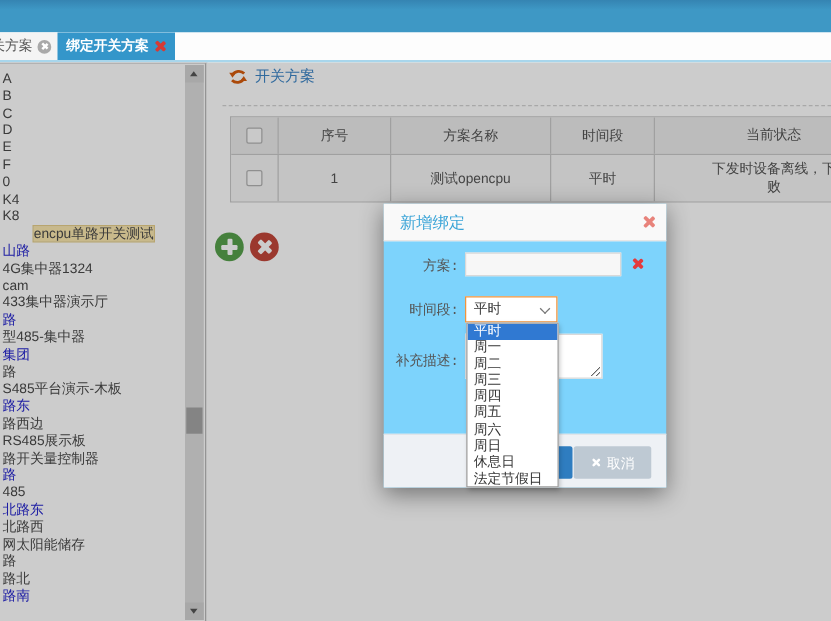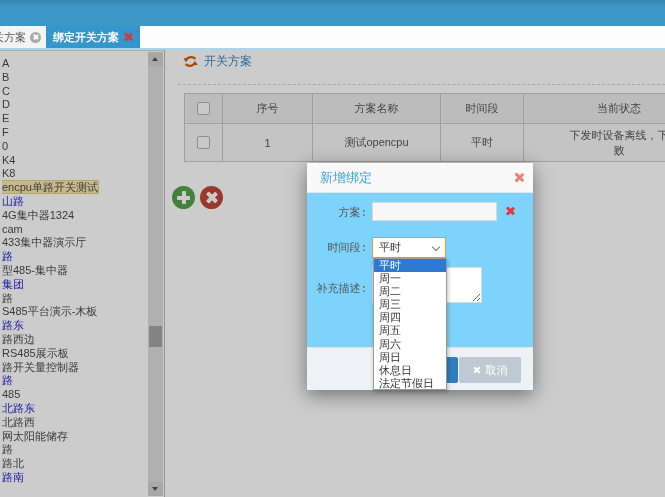--- a/index.html
+++ b/index.html
@@ -25,21 +25,21 @@
   .red-x::before,.red-x::after{content:"";position:absolute;left:4px;top:0;width:2.5px;height:10px;background:#d63a35;border-radius:1px;}
   .red-x::before{transform:rotate(45deg);}.red-x::after{transform:rotate(-45deg);}
 
   
   .sidebar{position:absolute;left:0;top:50px;width:165px;bottom:0;background:#fff;
            border-right:1px solid #b9b9b9;border-top:1px solid #d5d5d5;overflow:hidden;}
   .tree{position:absolute;left:2px;top:6px;right:17px;bottom:0;overflow:hidden;
         font-size:11px;white-space:nowrap;}
   .tree-item{height:13.8px;line-height:13.8px;color:#4a4a4a;cursor:pointer;}
   .tree-item.blue{color:#2424cd;}
-  .tree-item.selected span{background:#fbe8ae;outline:1px solid #e6cf8a;}
+  .tree-item.selected span{background:#fbe8ae;outline:1px solid #e6cf8a;margin-left:25px;}
   
   .sb-scroll{position:absolute;right:1px;top:1px;bottom:1px;width:15px;background:#dcdcdc;}
   .sb-btn{position:absolute;left:0;width:15px;height:14px;background:#d3d3d3;cursor:pointer;}
   .sb-btn.up{top:0;} .sb-btn.down{bottom:0;}
   .tri-up{position:absolute;left:4px;top:5px;width:0;height:0;border-left:3.5px solid transparent;
           border-right:3.5px solid transparent;border-bottom:4px solid #555;}
   .tri-down{position:absolute;left:4px;top:5px;width:0;height:0;border-left:3.5px solid transparent;
           border-right:3.5px solid transparent;border-top:4px solid #555;}
   .sb-thumb{position:absolute;left:1px;width:13px;top:274px;height:21px;background:#a6a6a6;cursor:grab;}
 

